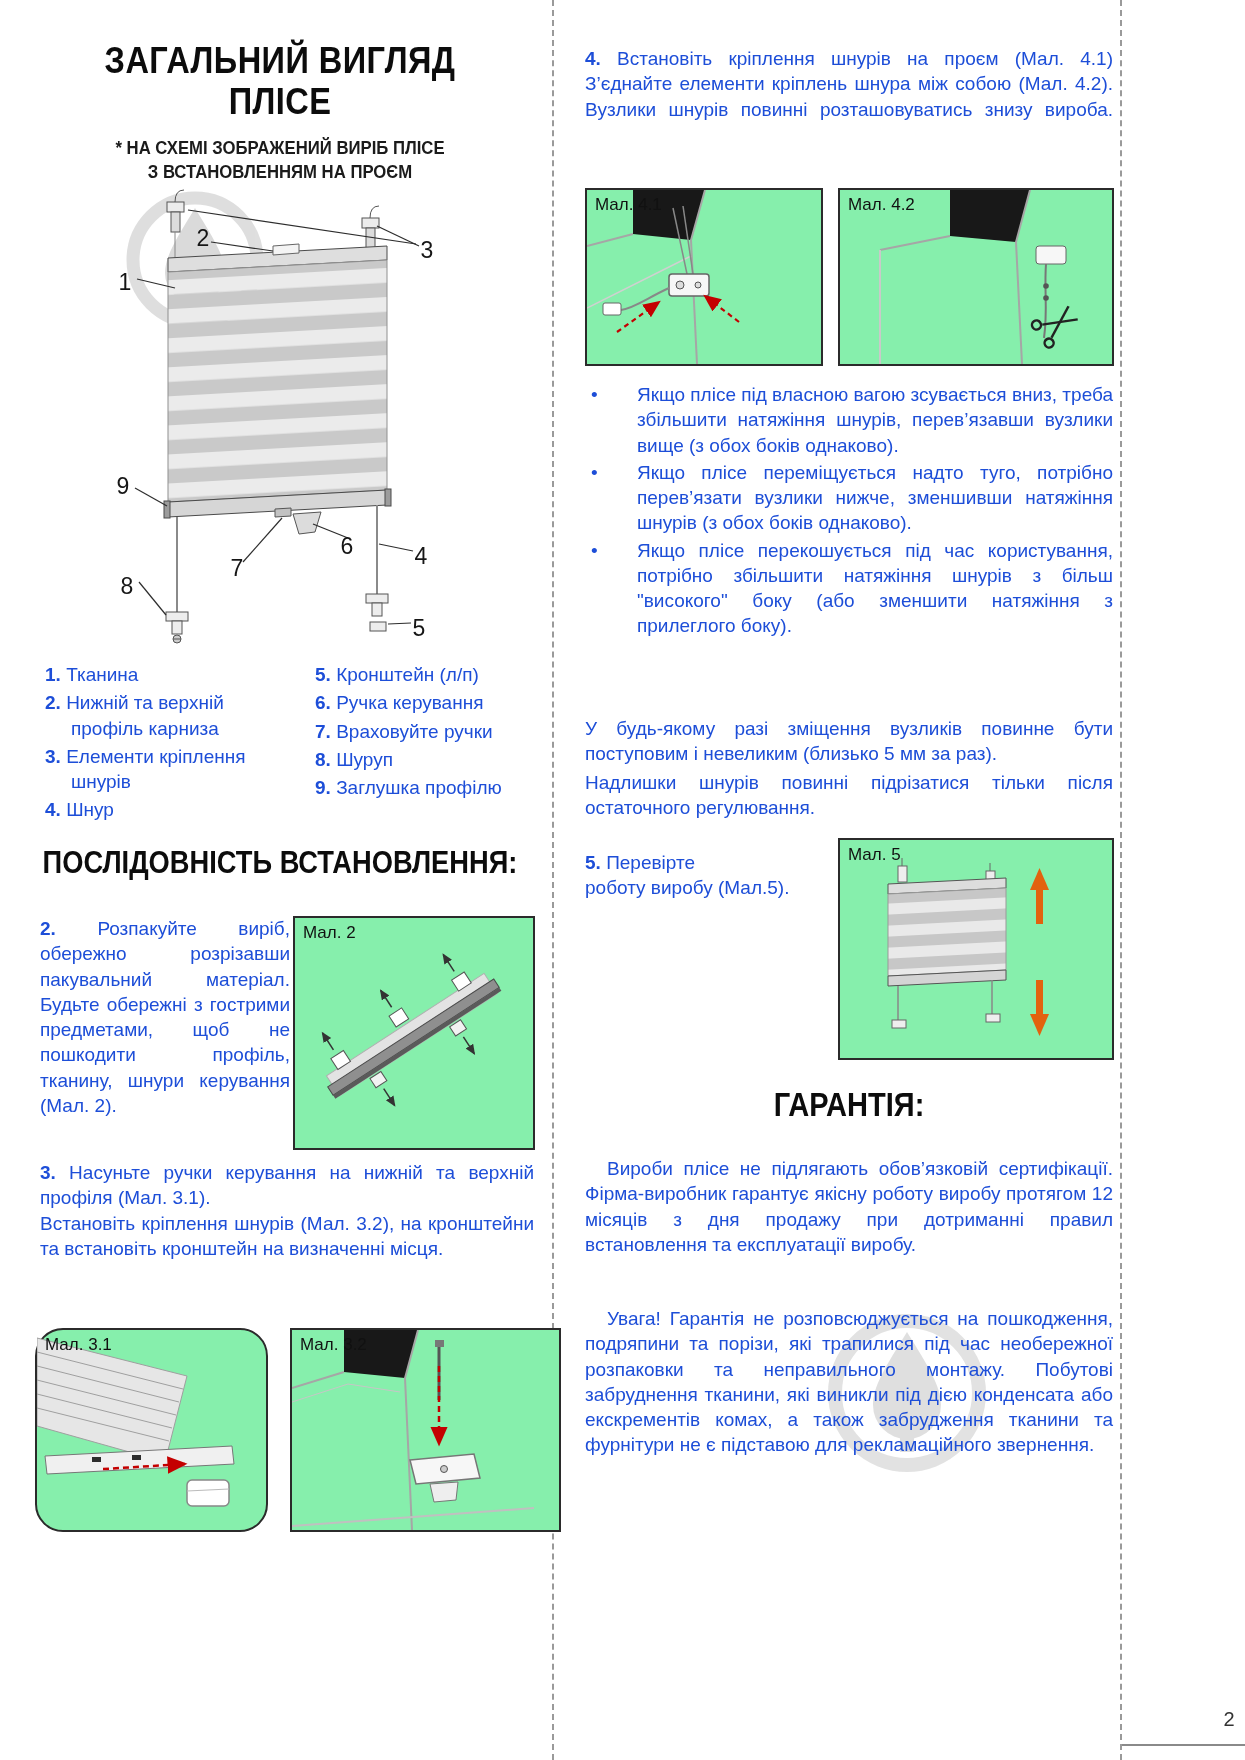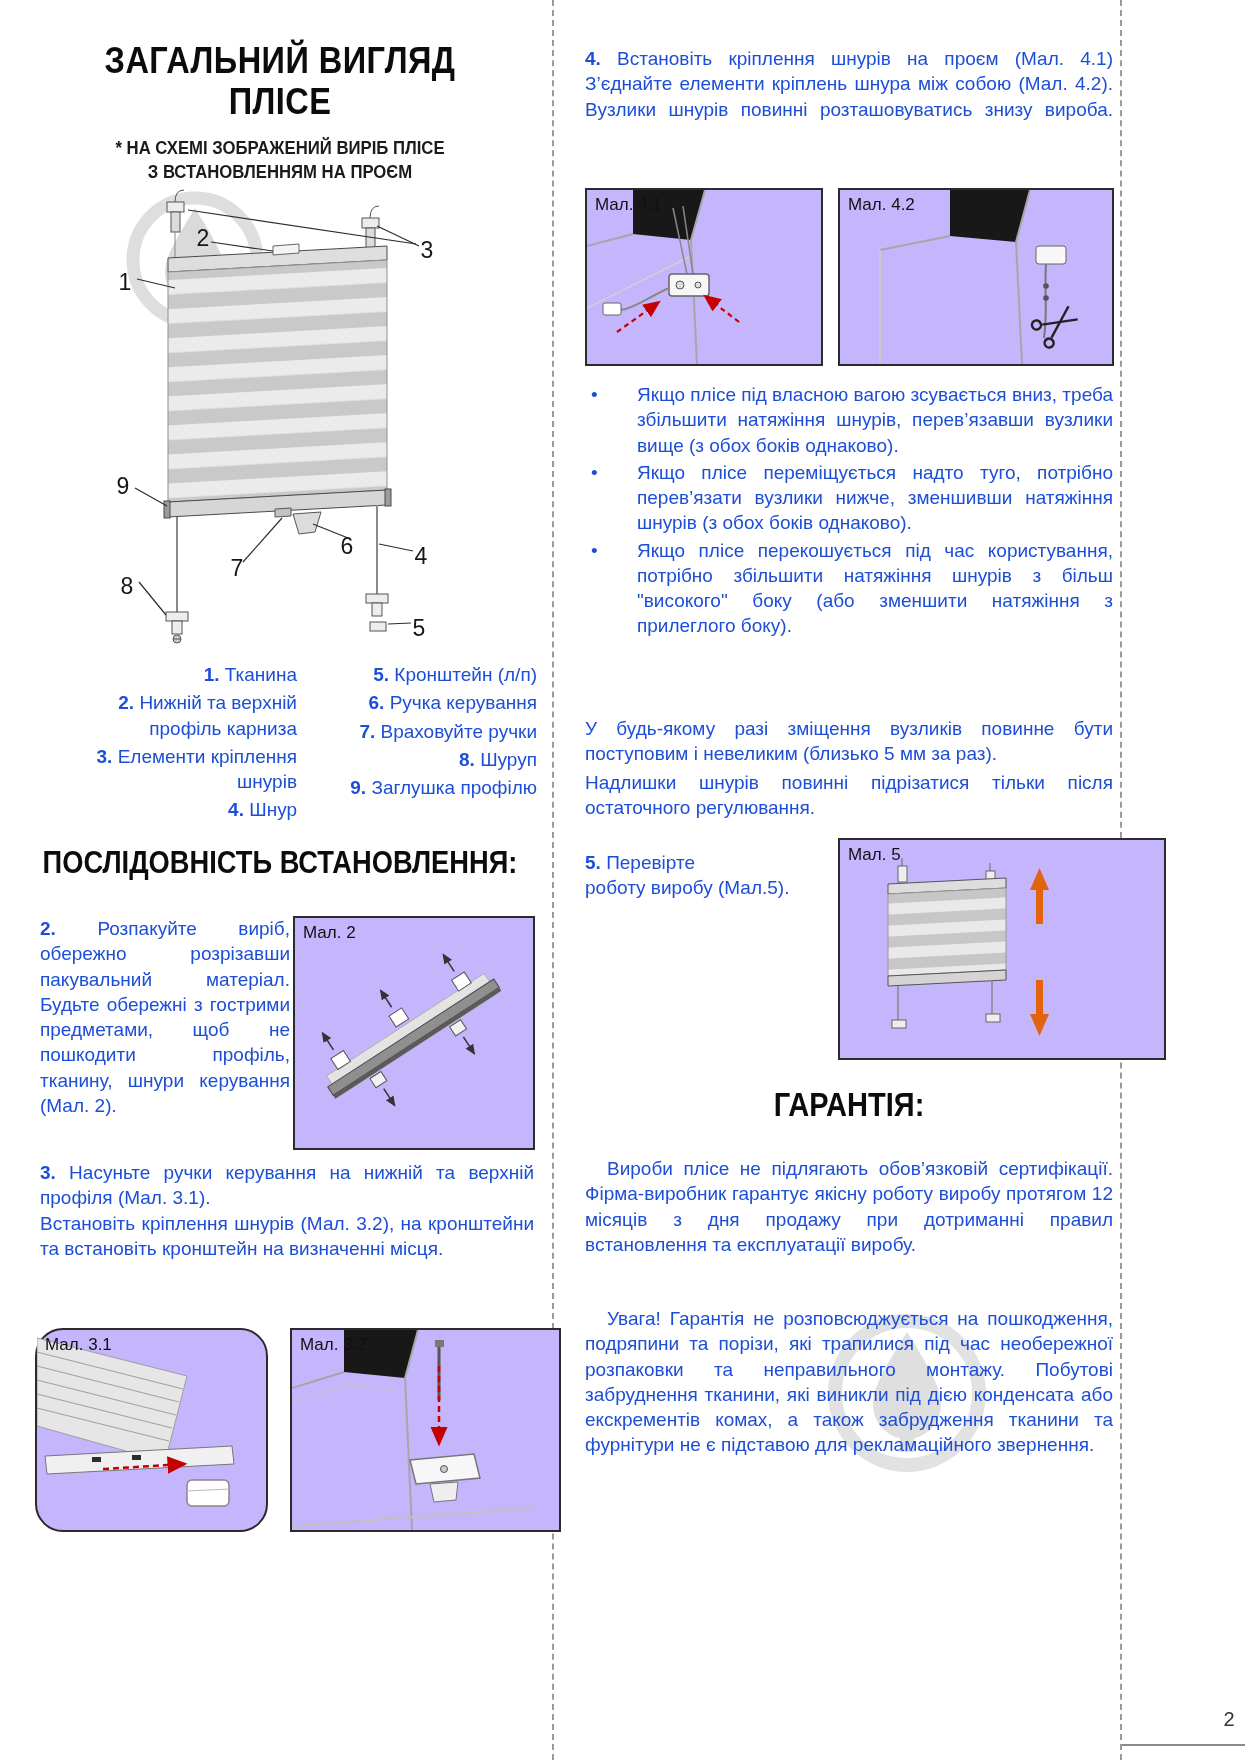--- a/index.html
+++ b/index.html
@@ -32,29 +32,29 @@
   .seq-header { position:absolute; left:10px; top:845px; width:540px; text-align:center;
                 font-size:31px; font-weight:700; color:#0c0c0c; }
 
   .body-text { font-size:19px; line-height:1.33; text-align:justify; color:#1d4ed8; }
   .b { font-weight:700; }
 
   .step2 { position:absolute; left:40px; top:916px; width:250px; }
   .step3 { position:absolute; left:40px; top:1160px; width:494px; }
   .step3 p { margin:0; }
 
-  .figbox { position:absolute; border:2px solid #2b2b2b; background:#c4b5fd; }
+  .figbox { position:absolute; border:2px solid #2b2b2b; background:#86efac; }
   .figbox svg { display:block; }
   .figlabel { position:absolute; left:8px; top:5px; font-size:17px; z-index:2; color:#111; }
   .fig2  { left:293px; top:916px;  width:242px; height:234px; }
   .fig31 { left:35px;  top:1328px; width:233px; height:204px;border-radius:28px; }
   .fig32 { left:290px; top:1328px; width:271px; height:204px; }
   .fig41 { left:585px; top:188px;  width:238px; height:178px; }
   .fig42 { left:838px; top:188px;  width:276px; height:178px; }
-  .fig5  { left:838px; top:838px;  width:328px; height:222px; }
+  .fig5  { left:838px; top:838px;  width:276px; height:222px; }
 
   .step4 { position:absolute; left:585px; top:46px; width:528px; text-align-last:justify; }
   .bullets { position:absolute; left:585px; top:382px; width:528px; list-style:none; }
   .bullets li { position:relative; padding-left:52px; margin-bottom:2px; }
   .bullet { position:absolute; left:6px; top:0; }
   .bullet-text { display:block; text-align:justify; }
   .notes { position:absolute; left:585px; top:716px; width:528px; }
   .notes p { margin:0 0 3px 0; }
   .step5 { position:absolute; left:585px; top:850px; width:240px; text-align:left; }
   .warranty-header { position:absolute; left:585px; top:1086px; width:528px; text-align:center;
@@ -161,21 +161,21 @@
         <text x="396" y="392">4</text>
         <text x="394" y="464">5</text>
         <text x="322" y="382">6</text>
         <text x="212" y="404">7</text>
         <text x="102" y="422">8</text>
         <text x="98" y="322">9</text>
       </g>
     </svg>
   </div>
 
-  <div class="legend body-text" style="text-align:right;">
+  <div class="legend body-text" style="text-align:left;">
     <ul class="legend-col">
       <li><span class="ln">1.</span> <span>Тканина</span></li>
       <li><span class="ln">2.</span> <span>Нижній та верхній профіль карниза</span></li>
       <li><span class="ln">3.</span> <span>Елементи кріплення шнурів</span></li>
       <li><span class="ln">4.</span> <span>Шнур</span></li>
     </ul>
     <ul class="legend-col second">
       <li><span class="ln">5.</span> <span>Кронштейн (л/п)</span></li>
       <li><span class="ln">6.</span> <span>Ручка керування</span></li>
       <li><span class="ln">7.</span> <span>Враховуйте ручки</span></li>

